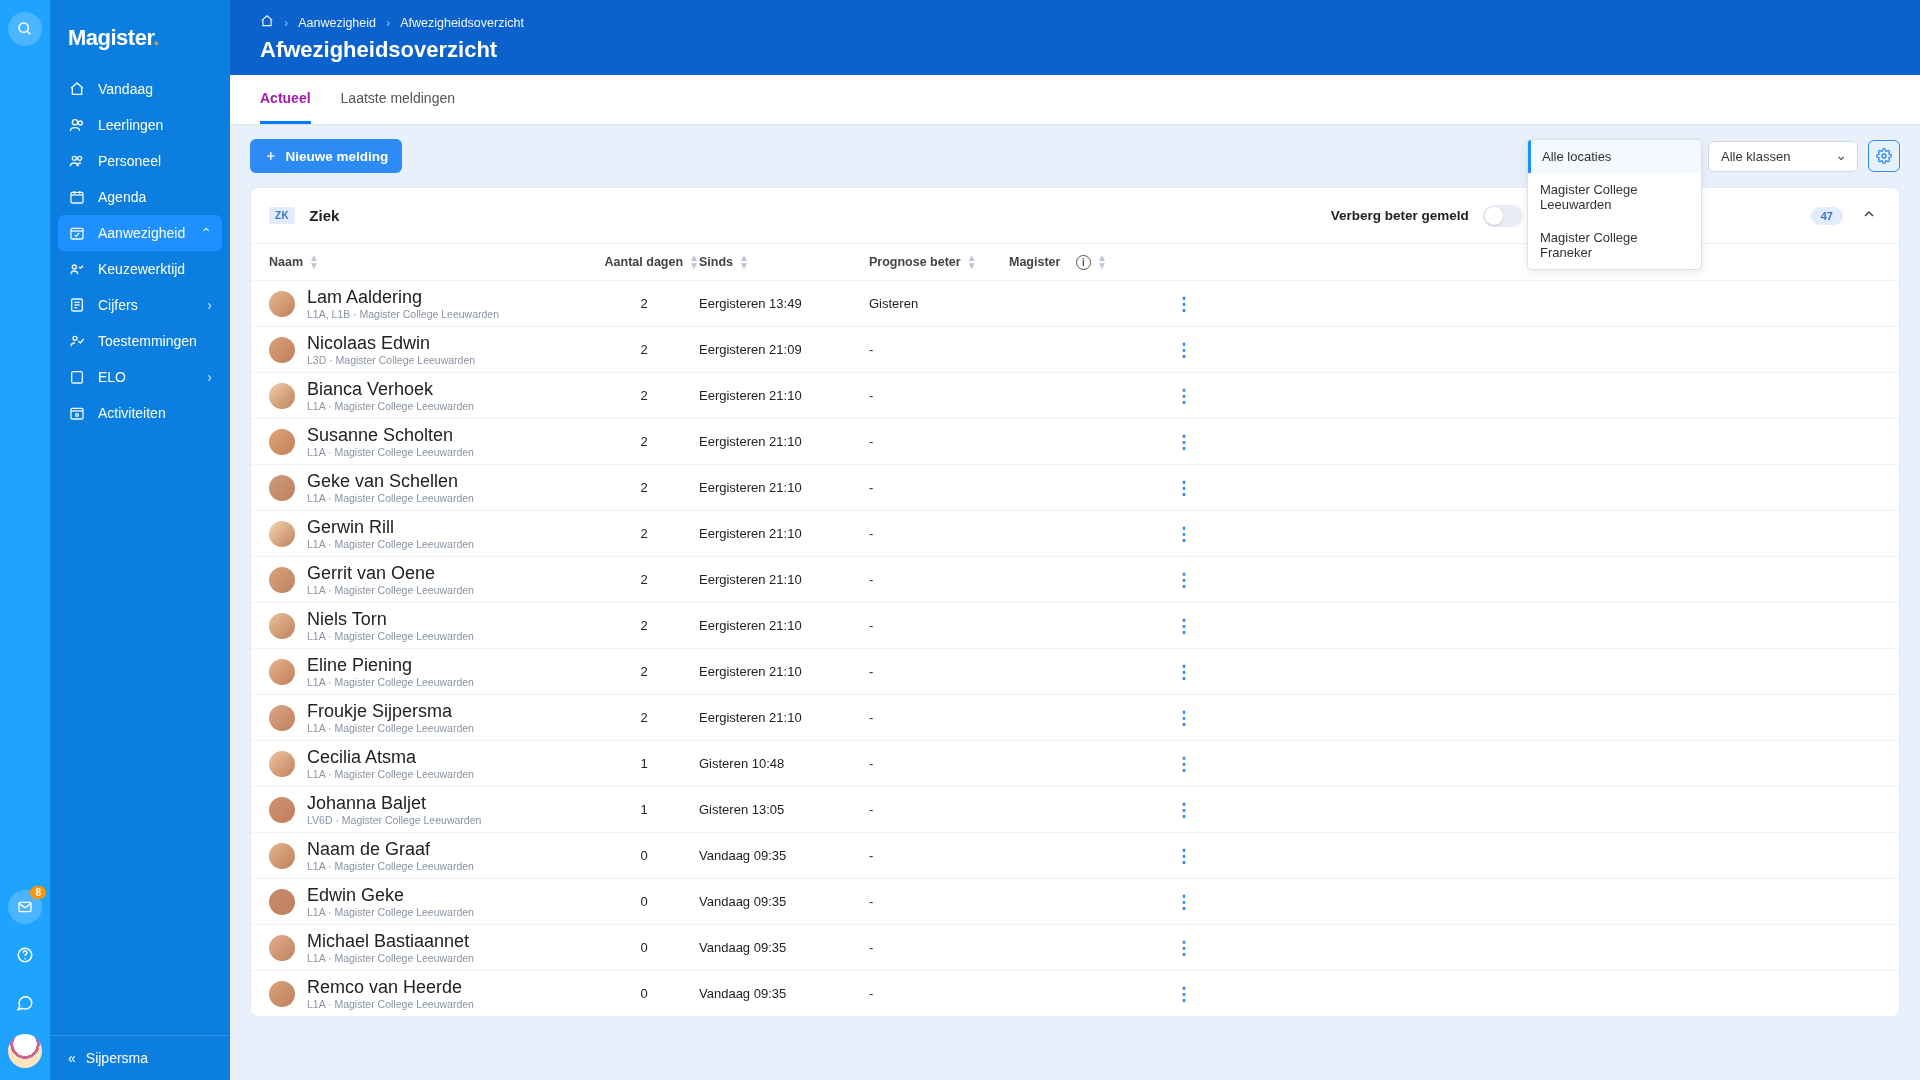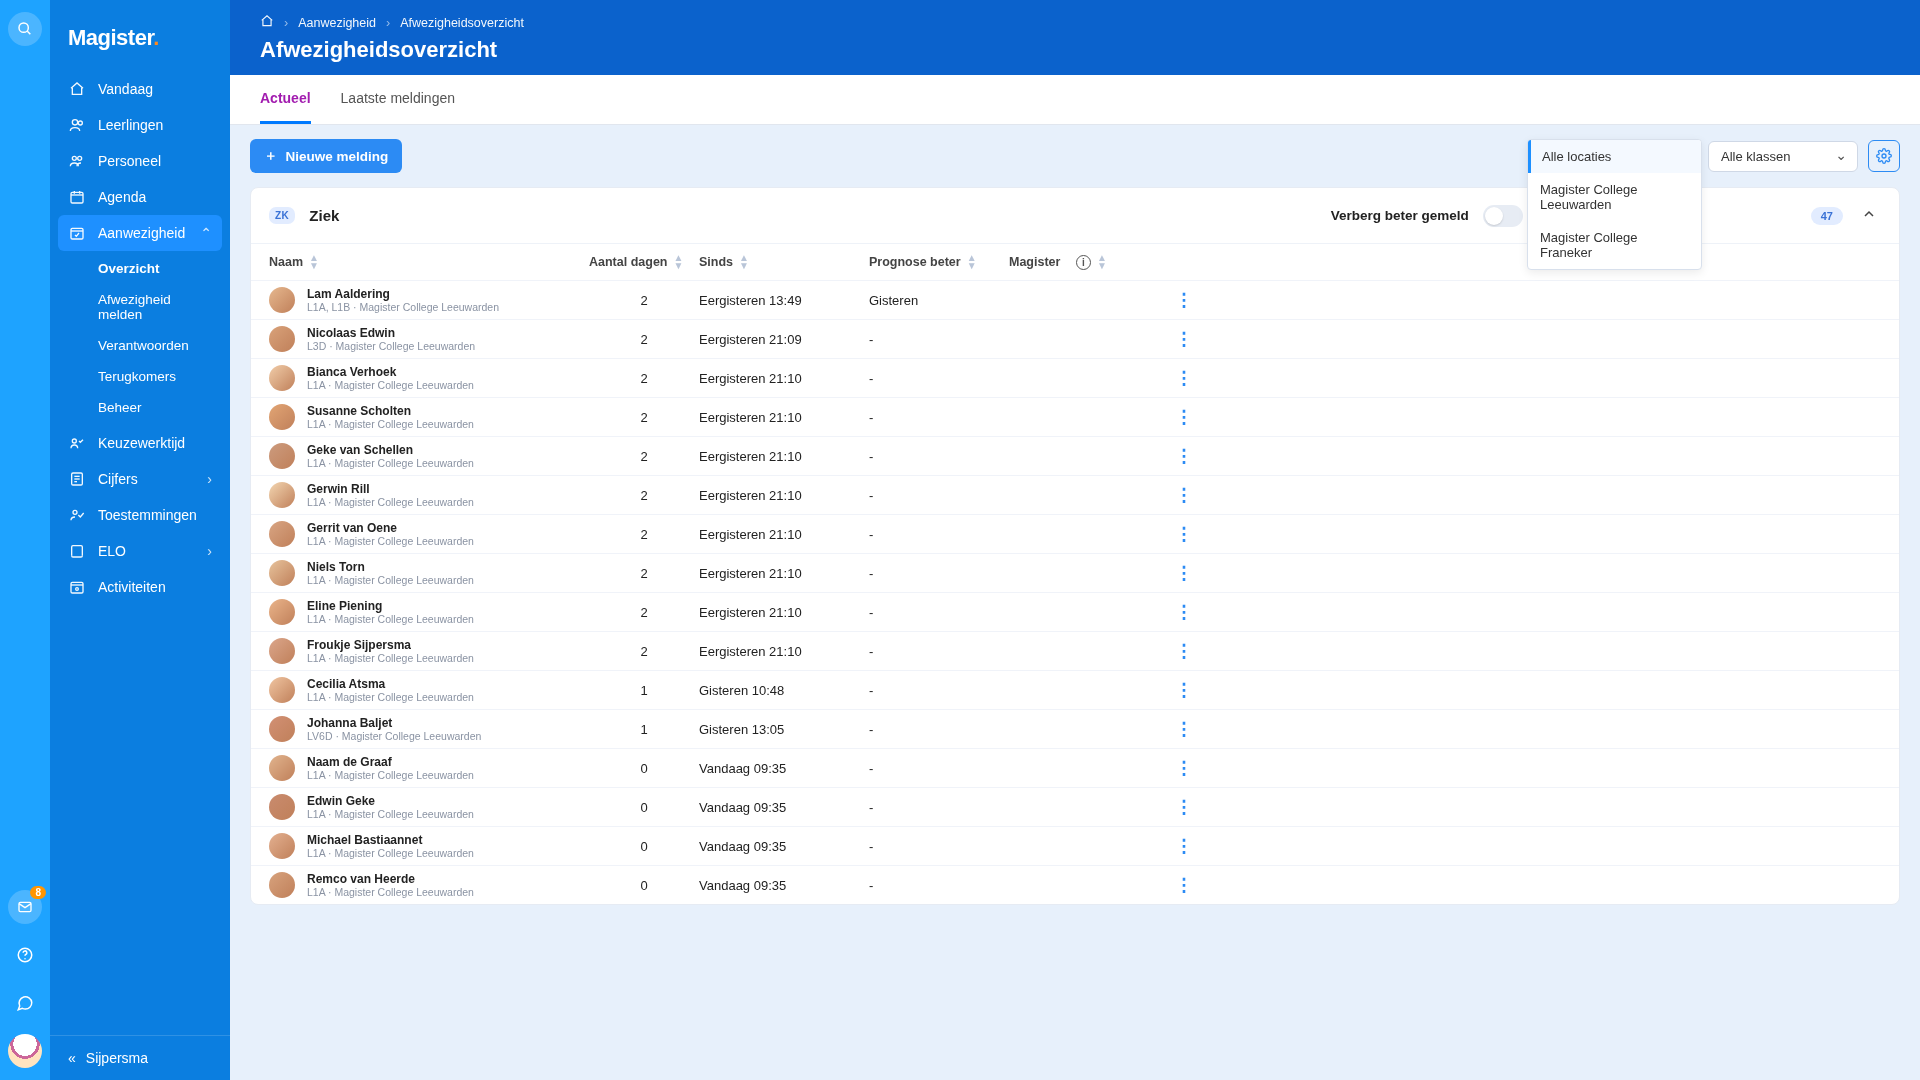--- a/index.html
+++ b/index.html
@@ -47,38 +47,38 @@
 .select{background:#fff;border:1px solid #cfd8e6;border-radius:6px;padding:7px 34px 7px 12px;font-size:13px;min-width:150px;cursor:pointer;position:relative}
 .select::after{content:"⌄";position:absolute;right:10px;top:5px;color:#555;font-size:14px}
 .gear-btn{width:32px;height:32px;border:1.5px solid #2c8bf4;border-radius:6px;display:flex;align-items:center;justify-content:center;color:#2c8bf4;cursor:pointer}
 
 .dropdown{position:absolute;right:198px;top:0;background:#fff;border:1px solid #d8e0ec;border-radius:4px;box-shadow:0 3px 10px rgba(0,0,0,.08);width:175px;z-index:50;overflow:hidden}
 .dd-item{padding:9px 12px;font-size:13px;cursor:pointer}
 .dd-item.sel{border-left:3px solid #1e90ff;padding-left:11px;background:#f4f9ff}
 
 .card{background:#fff;border-radius:8px;padding:0;overflow:hidden;border:1px solid #e6ebf3}
 .card-head{display:flex;align-items:center;gap:14px;padding:14px 18px}
-.tag{background:#e2ecff;color:#3a72d6;font-size:10px;font-weight:700;padding:3px 6px;border-radius:7px;letter-spacing:.5px}
+.tag{background:#e2ecff;color:#3a72d6;font-size:10px;font-weight:700;padding:3px 6px;border-radius:2px;letter-spacing:.5px}
 .card-title{font-size:15px;font-weight:700;color:#222}
 .head-spacer{flex:1}
 .hide-label{font-size:13.5px;color:#222;font-weight:600}
 .toggle{width:40px;height:22px;background:#e7ecf4;border-radius:12px;position:relative;cursor:pointer}
 .toggle::after{content:"";position:absolute;left:2px;top:2px;width:18px;height:18px;border-radius:50%;background:#fff;box-shadow:0 1px 2px rgba(0,0,0,.15)}
 .count-pill{background:#e2ecff;color:#3a72d6;font-weight:700;font-size:11px;padding:3px 10px;border-radius:14px}
 .collapse-chev{cursor:pointer;color:#444;padding:4px}
 
 .tbl-head,.row{display:grid;grid-template-columns:320px 110px 170px 140px 160px 30px;align-items:center}
 .tbl-head{padding:10px 18px;border-top:1px solid #eef2f8;color:#444;font-size:12.5px;font-weight:700}
 .tbl-head .col{display:flex;align-items:center;gap:6px}
 .sort{color:#b9c5d8;font-size:10px;line-height:8px;display:inline-flex;flex-direction:column}
 .info{display:inline-flex;align-items:center;justify-content:center;width:15px;height:15px;border:1.4px solid #555;border-radius:50%;font-size:10px;color:#555;font-weight:700}
 .row{padding:6px 18px;border-top:1px solid #f0f3f9}
 .person{display:flex;align-items:center;gap:12px}
 .avatar{width:26px;height:26px;border-radius:50%;background:linear-gradient(135deg,#f2c49a,#d8a079);flex-shrink:0}
-.p-name{font-size:12px;font-weight:700;color:#222}
+.p-name{font-size:18px;font-weight:400;color:#222}
 .p-meta{font-size:10.5px;color:#8a93a3}
 .cell{font-size:13px;color:#222}
 .more{color:#2c8bf4;font-size:18px;font-weight:800;text-align:center;cursor:pointer;line-height:10px}
 </style>
 </head>
 <body>
 
 <div class="rail">
   <div class="rail-top">
     <div class="rail-btn">
@@ -161,27 +161,20 @@
       <div class="nav-item active">
         <span class="nav-icon">
           <svg width="16" height="16" viewBox="0 0 24 24" fill="none" stroke="currentColor" stroke-width="2">
             <rect x="3" y="5" width="18" height="16" rx="2"></rect>
             <line x1="3" y1="9" x2="21" y2="9"></line>
             <polyline points="9 15 11 17 15 12"></polyline>
           </svg>
         </span>
         <span>Aanwezigheid</span>
         <span class="chev">⌃</span>
-      </div>
-      <div class="subnav">
-        <div class="sub-item selected">Overzicht</div>
-        <div class="sub-item">Afwezigheid melden</div>
-        <div class="sub-item">Verantwoorden</div>
-        <div class="sub-item">Terugkomers</div>
-        <div class="sub-item">Beheer</div>
       </div>
       <div class="nav-item">
         <span class="nav-icon">
           <svg width="16" height="16" viewBox="0 0 24 24" fill="none" stroke="currentColor" stroke-width="2">
             <circle cx="8" cy="9" r="3"></circle>
             <path d="M3 20c0-3 2-5 5-5s5 2 5 5"></path>
             <polyline points="15 9 17 11 21 7"></polyline>
           </svg>
         </span>
         <span>Keuzewerktijd</span>
@@ -299,21 +292,21 @@
       </div>
 
       <div class="tbl-head">
         <div class="col">
             <span>Naam</span>
             <span class="sort">
               <span>▲</span>
               <span>▼</span>
             </span>
           </div>
-        <div class="col" style="">
+        <div class="col" style="justify-content:flex-end">
             <span>Aantal dagen</span>
             <span class="sort">
               <span>▲</span>
               <span>▼</span>
             </span>
           </div>
         <div class="col">
             <span>Sinds</span>
             <span class="sort">
               <span>▲</span>

